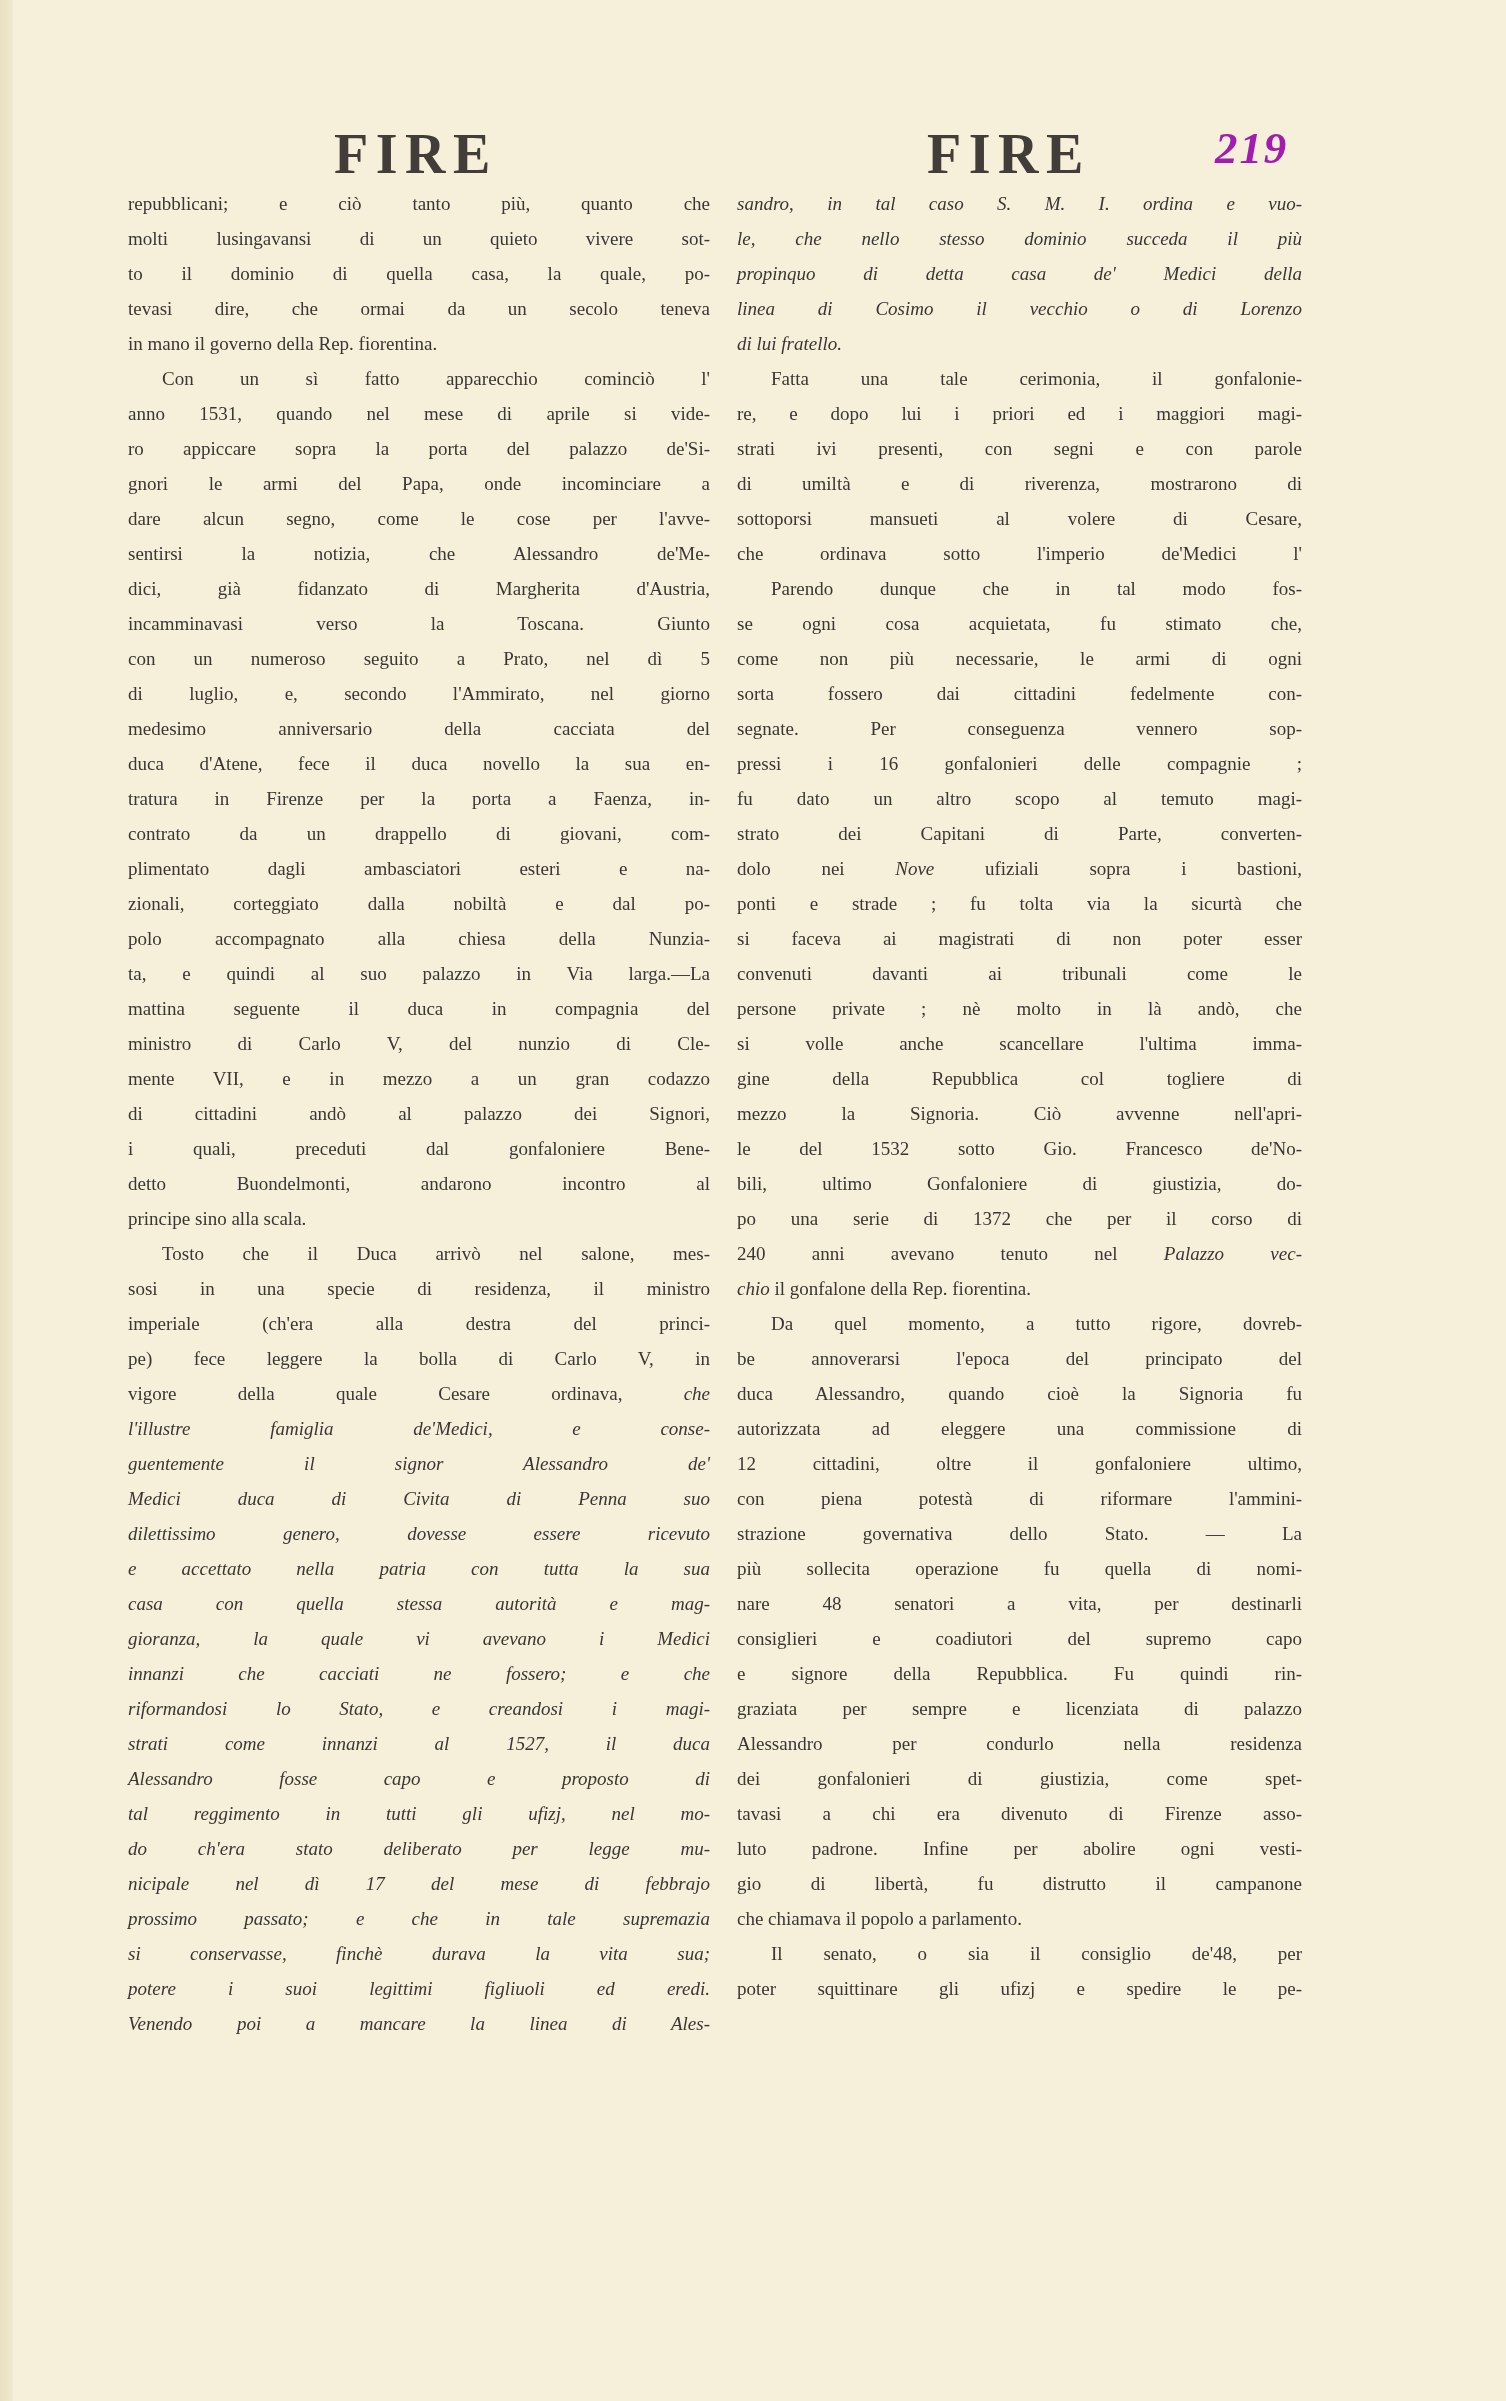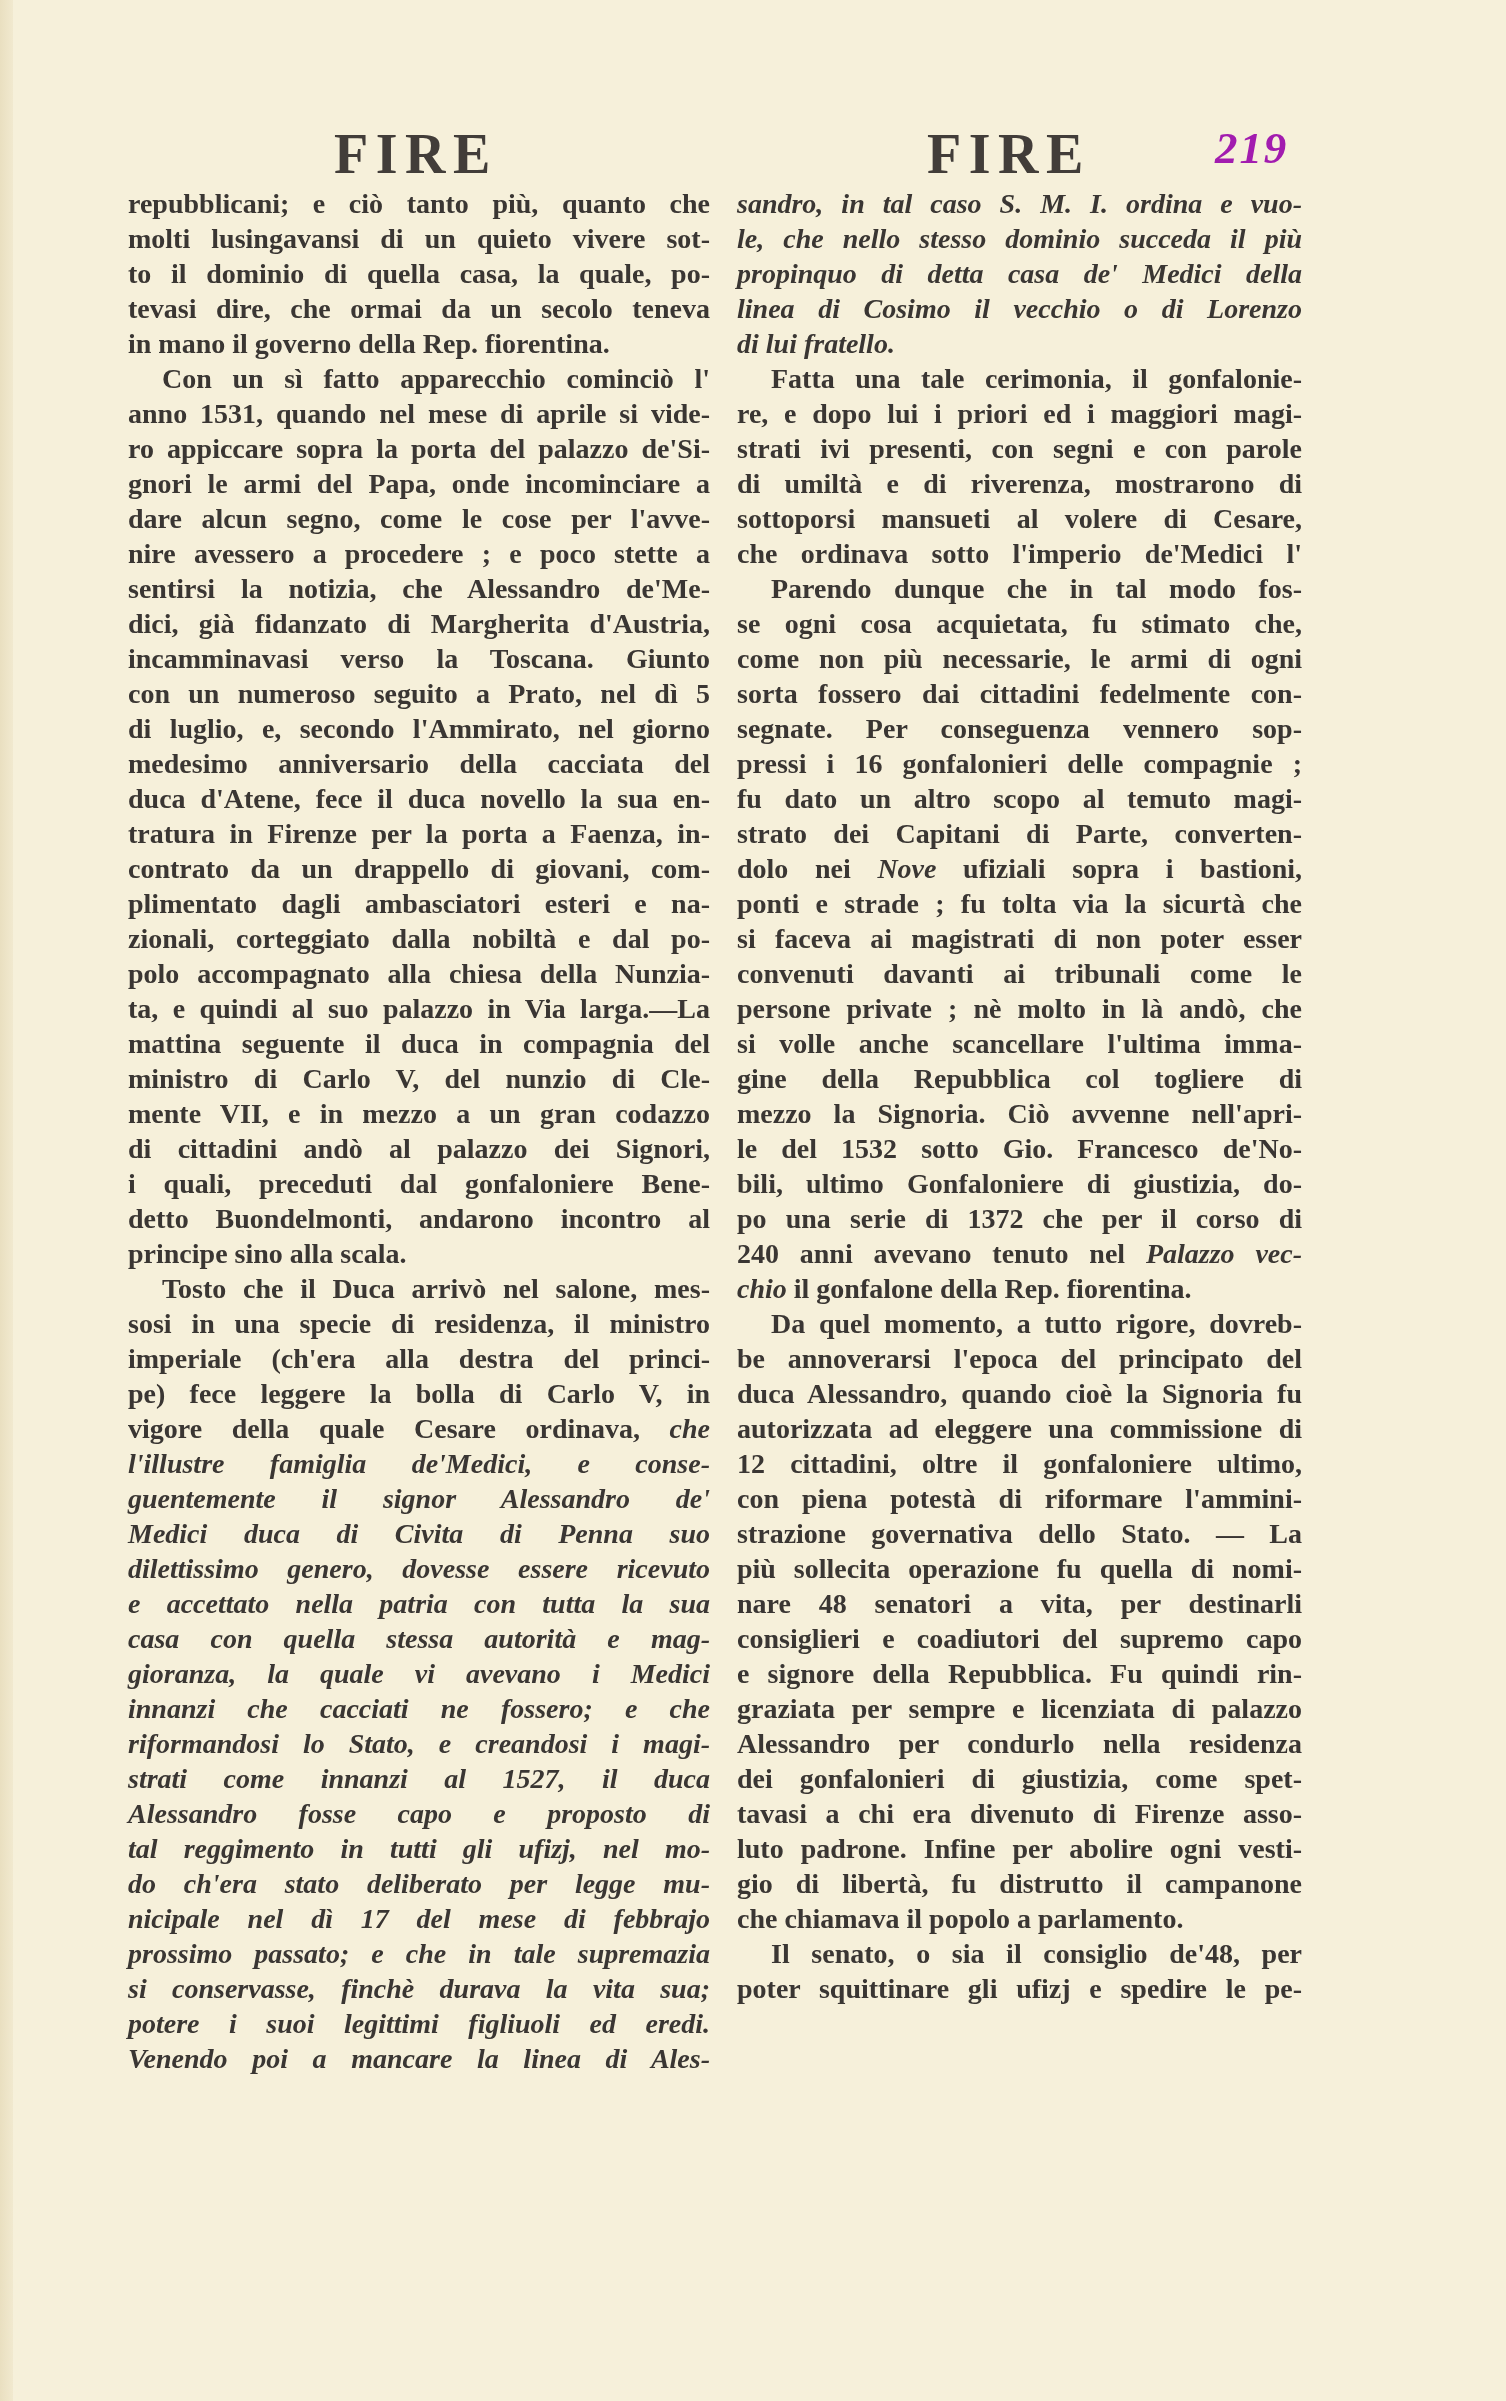--- a/index.html
+++ b/index.html
@@ -18,23 +18,22 @@
     position:absolute; top:122px;
     font-family:"Liberation Serif","DejaVu Serif",serif;
     font-size:56px; letter-spacing:7.5px; font-weight:bold;
     color:#423d39;
   }
   .head-left { left:334px; }
   .head-right { left:927px; }
   .page-no { position:absolute; top:122px; left:1215px; font-size:45px; font-weight:bold; color:#a21caf; letter-spacing:1.9px;font-style:italic; }
   .col {
     position:absolute; top:186px;
-    font-size:28px; line-height:35px;
+    font-size:19px; line-height:35px;
     text-align:justify;
-    font-weight:bold;
   }
   .col-left { left:128px; width:582px; }
   .col-right { left:737px; width:565px; }
   .line { display:block; white-space:nowrap; text-align-last:justify; text-align:justify; height:35px; overflow:visible; }
   .line.last { text-align-last:left; }
   .line.indent { text-indent:34px; }
   .it { font-style:italic; }
 </style>
 </head>
 <body>
@@ -49,21 +48,20 @@
     <span class="line">repubblicani; e ciò tanto più, quanto che</span>
     <span class="line">molti lusingavansi di un quieto vivere sot-</span>
     <span class="line">to il dominio di quella casa, la quale, po-</span>
     <span class="line">tevasi dire, che ormai da un secolo teneva</span>
     <span class="line last">in mano il governo della Rep. fiorentina.</span>
     <span class="line indent">Con un sì fatto apparecchio cominciò l'</span>
     <span class="line">anno 1531, quando nel mese di aprile si vide-</span>
     <span class="line">ro appiccare sopra la porta del palazzo de'Si-</span>
     <span class="line">gnori le armi del Papa, onde incominciare a</span>
     <span class="line">dare alcun segno, come le cose per l'avve-</span>
-    <span class="line">nire avessero a procedere ; e poco stette a</span>
     <span class="line">sentirsi la notizia, che Alessandro de'Me-</span>
     <span class="line">dici, già fidanzato di Margherita d'Austria,</span>
     <span class="line">incamminavasi verso la Toscana. Giunto</span>
     <span class="line">con un numeroso seguito a Prato, nel dì 5</span>
     <span class="line">di luglio, e, secondo l'Ammirato, nel giorno</span>
     <span class="line">medesimo anniversario della cacciata del</span>
     <span class="line">duca d'Atene, fece il duca novello la sua en-</span>
     <span class="line">tratura in Firenze per la porta a Faenza, in-</span>
     <span class="line">contrato da un drappello di giovani, com-</span>
     <span class="line">plimentato dagli ambasciatori esteri e na-</span>

